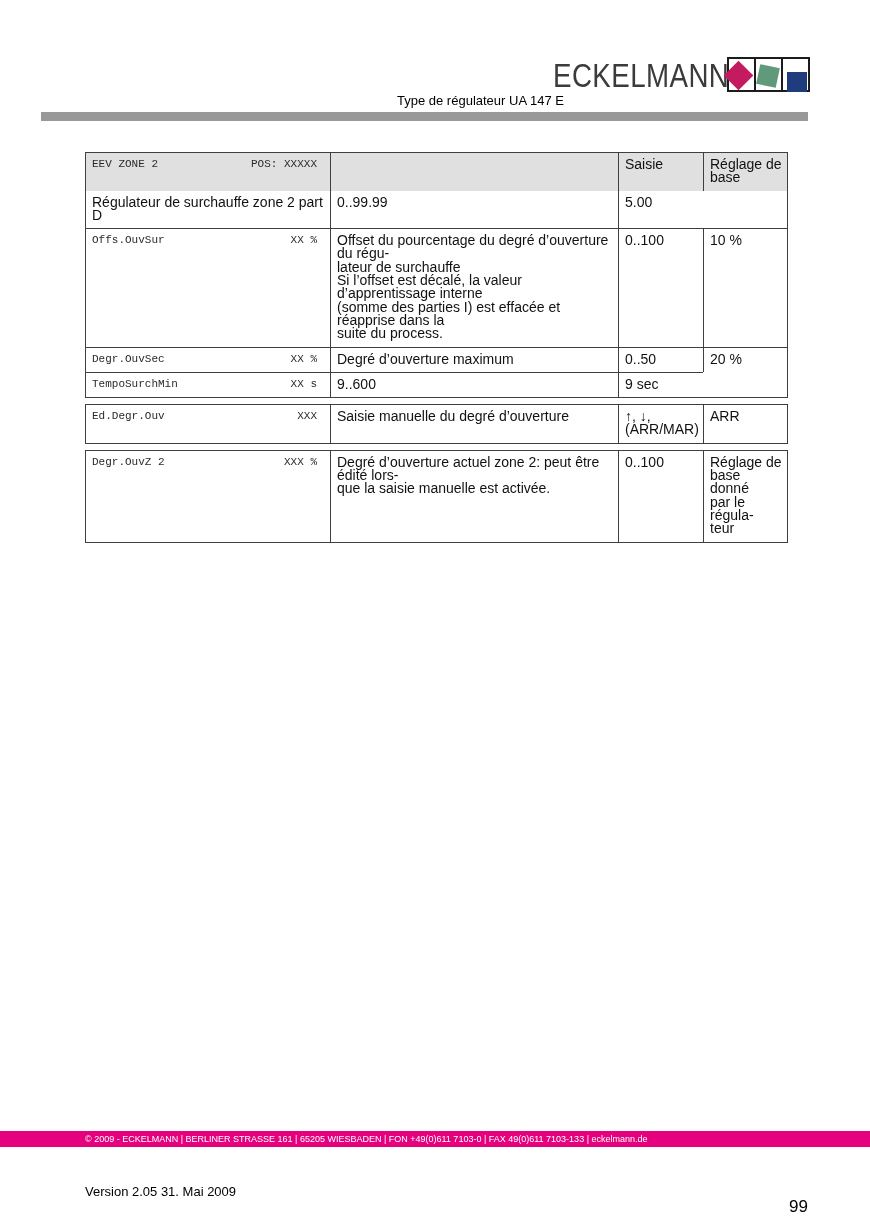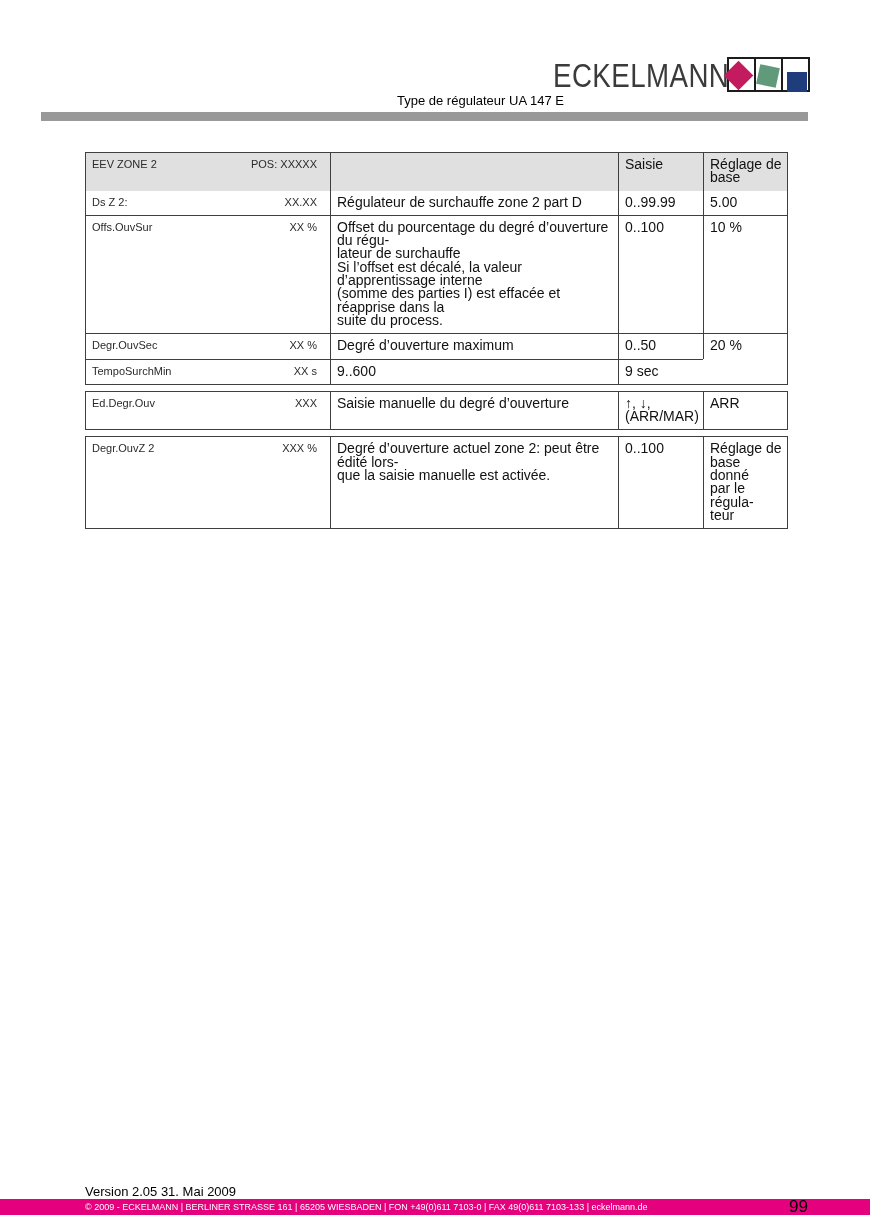--- a/index.html
+++ b/index.html
@@ -53,31 +53,31 @@
   .trow { display: grid; grid-template-columns: 244px 288px 85px 84px; }
   .trow + .trow > .cell { border-top: 1px solid #3f3f3f; }
   .cell {
     padding: 5px 5px 6px 6px;
     font-size: 14px; line-height: 13.3px;
     white-space: pre-line;
     overflow: hidden;
   }
   .cell + .cell { border-left: 1px solid #3f3f3f; }
   .cell.c1 {
-    font-family: Liberation Sans, sans-serif;
+    font-family: Liberation Mono, monospace;
     font-size: 11px; color: #2a2a2a;
     display: flex; justify-content: space-between;
     padding-right: 13px; white-space: nowrap;
   }
   .thead .cell { background: #e0e0e0; }
   .thead .cell.c1 { background: #e0e0e0; }
 
   
   .footer-bar {
-    position: absolute; left: 0; top: 1199px;
+    position: absolute; left: 0; top: 1131px;
     width: 870px; height: 16px;
     line-height: 16px;
     padding-left: 85px;
     font-size: 9px; color: #fff;
     white-space: nowrap;
   }
   .version-line {
     position: absolute; left: 85px; top: 1184px;
     font-size: 13px; color: #000;
   }
@@ -116,24 +116,20 @@
           <span>EEV ZONE 2</span>
           <span>POS: XXXXX</span>
         </div>
         <div class="cell c2" style="background: rgb(224, 224, 224);"></div>
         <div class="cell c3" style="background: rgb(224, 224, 224);">Saisie</div>
         <div class="cell c4" style="background: rgb(224, 224, 224);">Réglage de
 base</div>
       </div>
       <div>
           <div class="trow">
-    <div class="cell c1">
-      <span>Ds Z 2:</span>
-      <span>XX.XX</span>
-    </div>
     <div class="cell c2">Régulateur de surchauffe zone 2 part D</div>
     <div class="cell c3">0..99.99</div>
     <div class="cell c4">5.00</div>
   </div>
           <div class="trow">
     <div class="cell c1">
       <span>Offs.OuvSur</span>
       <span>XX %</span>
     </div>
     <div class="cell c2">Offset du pourcentage du degré d’ouverture du régu-

